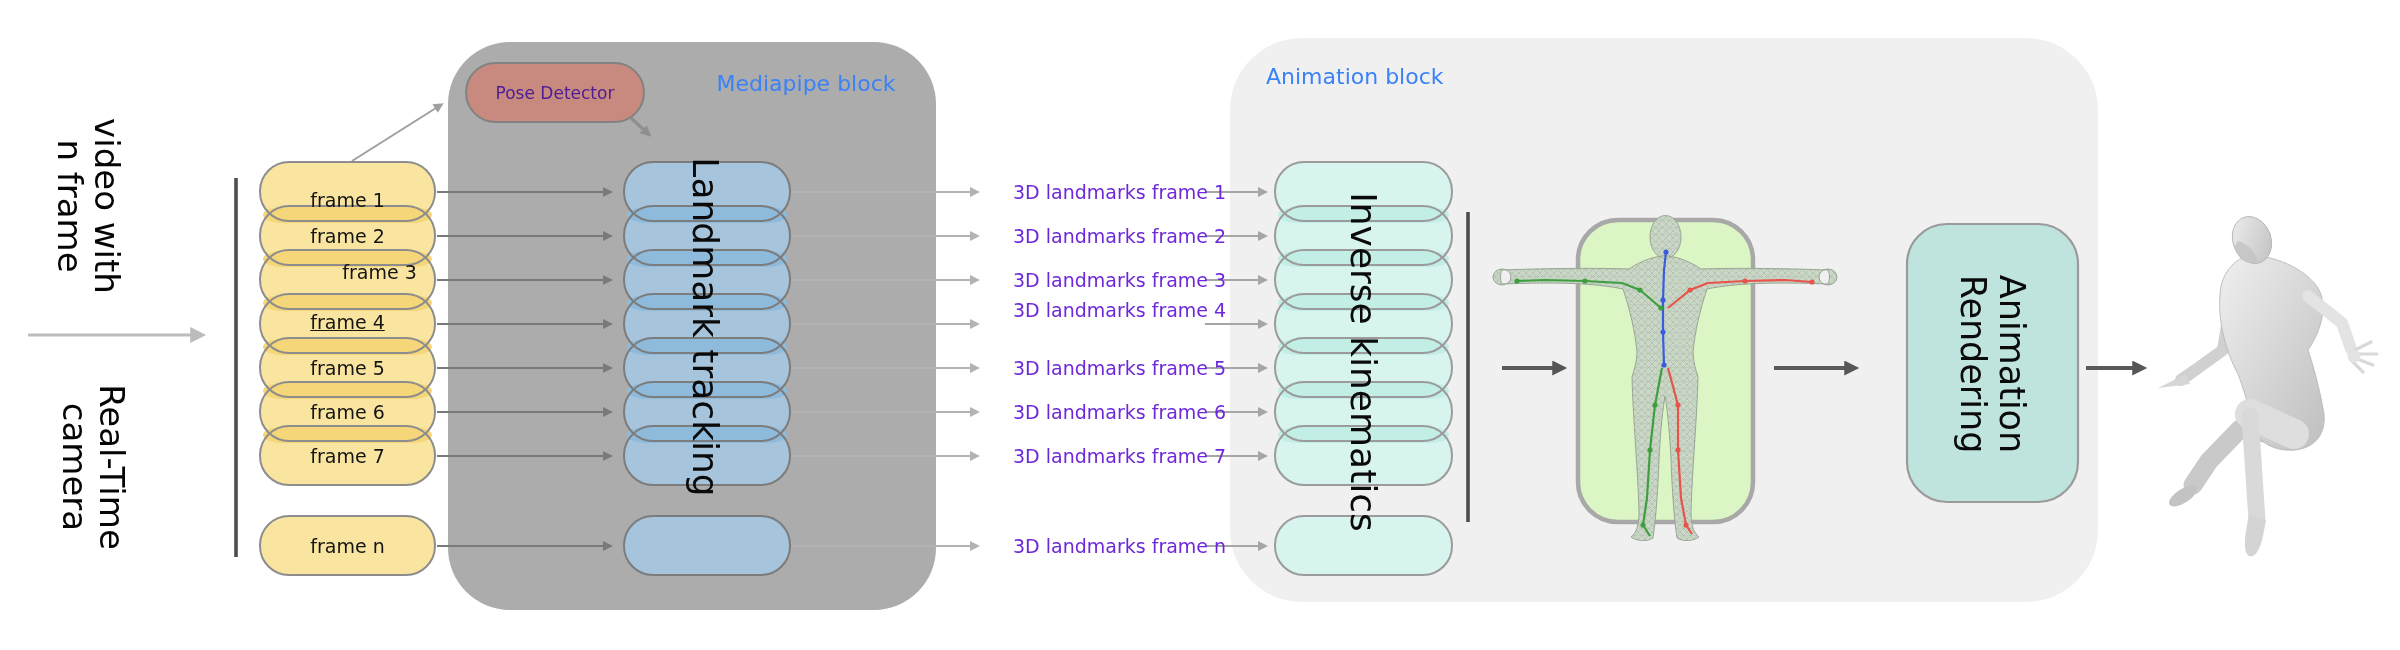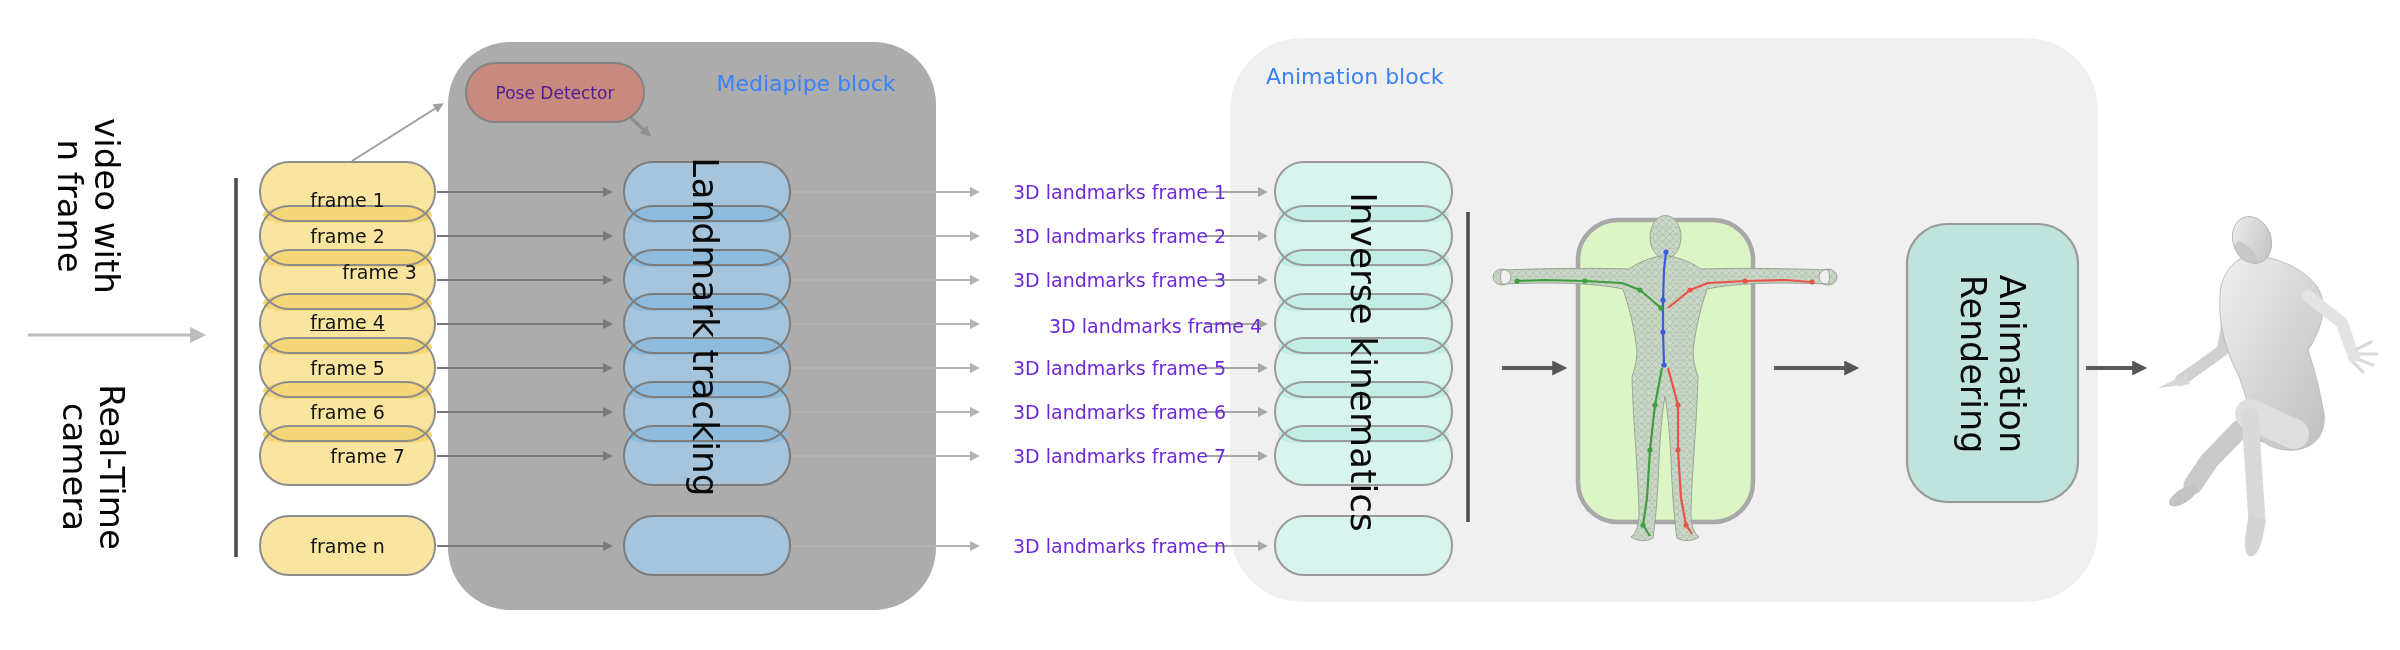--- a/index.html
+++ b/index.html
@@ -282,27 +282,27 @@
   <div class="pose-pill">
     <span>Pose Detector</span>
   </div>
 
   <div class="txt pill-label" style="left:260px;top:178px;margin-top:8px;">frame 1</div>
   <div class="txt pill-label" style="left:260px;top:222px;">frame 2</div>
   <div class="txt pill-label" style="left:260px;top:258px;padding-left:32px;">frame 3</div>
   <div class="txt pill-label" style="left:260px;top:308px;text-decoration:underline;">frame 4</div>
   <div class="txt pill-label" style="left:260px;top:354px;">frame 5</div>
   <div class="txt pill-label" style="left:260px;top:398px;">frame 6</div>
-  <div class="txt pill-label" style="left:260px;top:442px;padding-left:20px;">frame 7</div>
+  <div class="txt pill-label" style="left:260px;top:442px;">frame 7</div>
   <div class="txt pill-label" style="left:260px;top:532px;">frame n</div>
 
   <div class="txt out-label" style="left:1013px;top:178px;">3D landmarks frame 1</div>
   <div class="txt out-label" style="left:1013px;top:222px;">3D landmarks frame 2</div>
   <div class="txt out-label" style="left:1013px;top:266px;">3D landmarks frame 3</div>
-  <div class="txt out-label" style="left:1013px;top:312px;margin-left:36px;">3D landmarks frame 4</div>
+  <div class="txt out-label" style="left:1013px;top:296px;">3D landmarks frame 4</div>
   <div class="txt out-label" style="left:1013px;top:354px;">3D landmarks frame 5</div>
   <div class="txt out-label" style="left:1013px;top:398px;">3D landmarks frame 6</div>
   <div class="txt out-label" style="left:1013px;top:442px;">3D landmarks frame 7</div>
   <div class="txt out-label" style="left:1013px;top:532px;">3D landmarks frame n</div>
 
   <div class="vrot vbig" style="left:705px;top:327px;">Landmark tracking</div>
   <div class="vrot vbig" style="left:1363px;top:362px;">Inverse kinematics</div>
   <div class="vrot" style="left:1992px;top:364px;font-size:35px;line-height:1.12;color:#0a0a0a;">
     <span>Animation</span>
     <span>Rendering</span>

